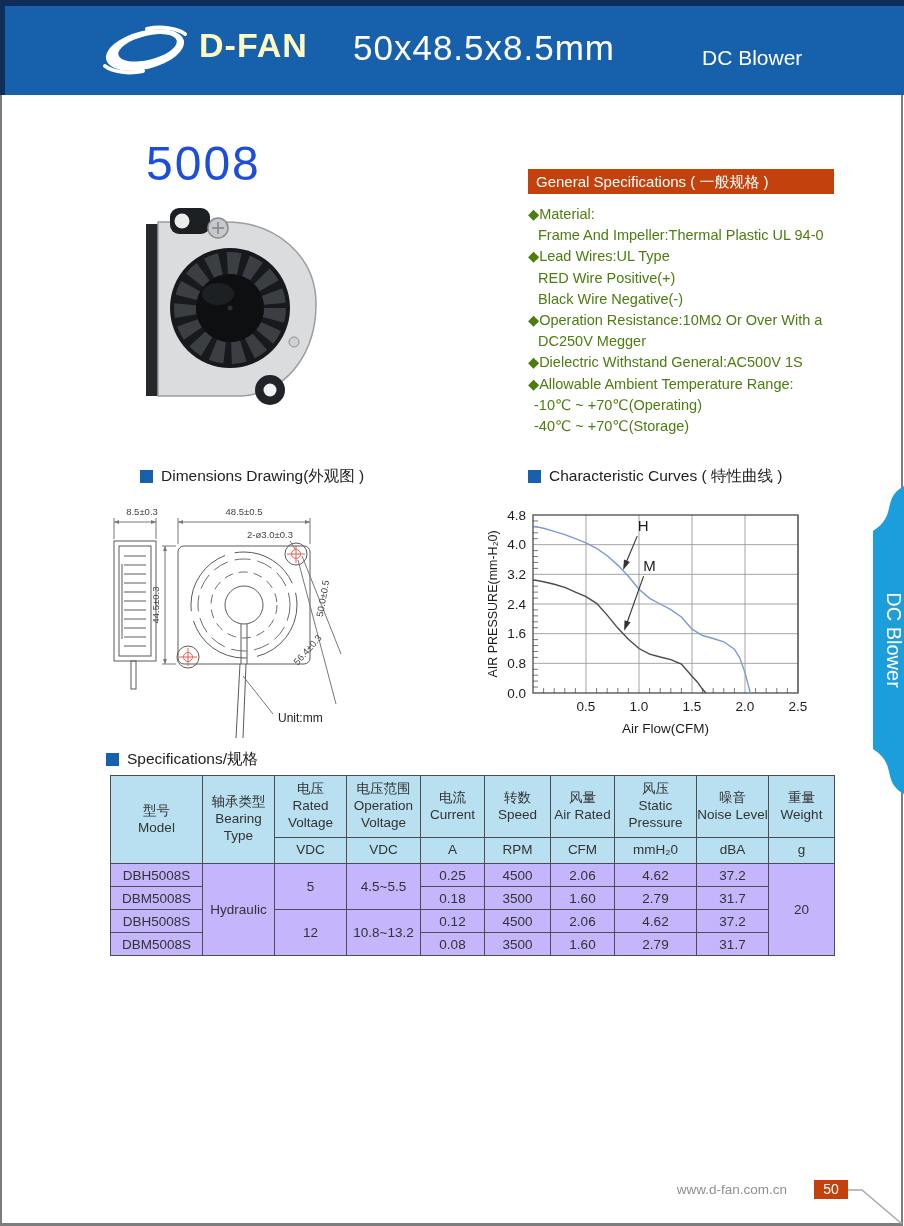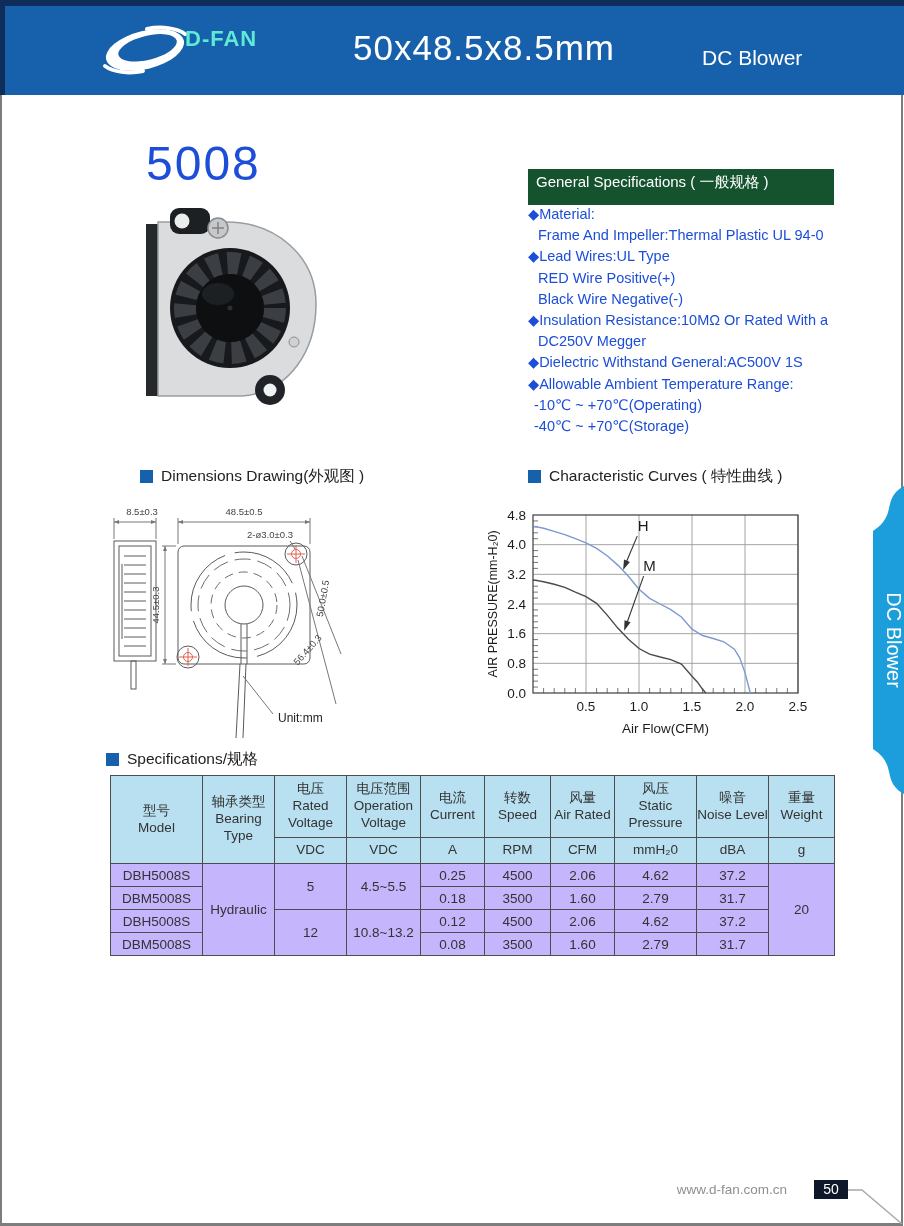--- a/index.html
+++ b/index.html
@@ -2,27 +2,27 @@
 <html><head>
 <meta charset="utf-8">
 <style>
   html,body{margin:0;padding:0;background:#fff;}
   .page{position:relative;width:904px;height:1226px;background:#ffffff;
         font-family:"Liberation Sans","DejaVu Sans",sans-serif;overflow:hidden;}
   .topbar{position:absolute;left:0;top:0;width:904px;height:6px;background:#0e2d5a;}
   .header{position:absolute;left:0;top:6px;width:899px;height:89px;background:#1760ab;border-left:5px solid #0e2d5a;}
   .frame{position:absolute;left:0;top:95px;width:899px;height:1128px;
          border-left:2px solid #7d7d7d;border-right:2px solid #7d7d7d;border-bottom:3px solid #7d7d7d;}
-  .brand{position:absolute;left:180px;top:20px;color:#5eead4;font-size:22px;font-weight:bold;letter-spacing:1px;}
+  .brand{position:absolute;left:194px;top:20px;color:#fef9c3;font-size:34px;font-weight:bold;letter-spacing:1px;}
   .sizeTitle{position:absolute;left:348px;top:22px;color:#fff;font-size:35px;font-weight:400;letter-spacing:1px;}
   .prodType{position:absolute;left:697px;top:40px;color:#fff;font-size:21px;}
   .modelTitle{position:absolute;left:146px;top:136px;font-size:48px;color:#1d4ed8;letter-spacing:2px;}
-  .gsBar{position:absolute;left:528px;top:169px;width:298px;height:36px;background:#14532d;color:#fff;
+  .gsBar{position:absolute;left:528px;top:169px;width:298px;height:25px;background:#c2410c;color:#fff;
          font-size:15px;line-height:25px;padding-left:8px;}
-  .gsLines{position:absolute;left:528px;top:204px;width:340px;font-size:14.5px;color:#1d4ed8;}
+  .gsLines{position:absolute;left:528px;top:204px;width:340px;font-size:14.5px;color:#4d7c0f;}
   .gsLines div{height:21.2px;line-height:21.2px;white-space:nowrap;}
   .gsLines .ind{padding-left:10px;}
   .gsLines .ind2{padding-left:6px;}
   .secHead{position:absolute;display:flex;align-items:center;gap:8px;font-size:15.5px;color:#222;}
   .sqIcon{width:13px;height:13px;background:#1760ab;flex:0 0 auto;}
   .dimsHead{left:106px;top:466px;margin-left:34px;}
   .curvesHead{left:528px;top:466px;}
   .specHead{left:106px;top:749px;justify-content:space-between;}
   .dimsSvg{position:absolute;left:98px;top:494px;}
   .chartSvg{position:absolute;left:486px;top:495px;}
@@ -32,21 +32,21 @@
              font-size:13.5px;color:#333;}
   table.spec th,table.spec td{border:1px solid #4d4d4d;text-align:center;padding:0;font-weight:normal;}
   table.spec th{background:#b9e0f1;line-height:1.25;}
   table.spec thead tr.main{height:62px;}
   table.spec thead tr.units{height:26px;}
   table.spec tbody tr{height:23px;background:#c4b5fd;}
   .sideTab{position:absolute;left:854px;top:486px;}
   .footer{position:absolute;left:560px;top:1180px;width:288px;display:flex;justify-content:flex-end;
           align-items:center;gap:27px;}
   .website{font-size:13.5px;color:#8f8f8f;}
-  .pageBadge{width:34px;height:19px;background:#0f172a;color:#fff;font-size:14px;text-align:center;line-height:19px;}
+  .pageBadge{width:34px;height:19px;background:#c2410c;color:#fff;font-size:14px;text-align:center;line-height:19px;}
   .diagSvg{position:absolute;left:846px;top:1180px;}
 </style>
 </head>
 <body>
 
 <div class="page">
 
   <div class="topbar"></div>
 
   <div class="header">
@@ -84,21 +84,21 @@
     <circle cx="112" cy="110" r="2.5" fill="#2c2f33"></circle>
   </svg>
 
   <div class="gsBar">General Specifications ( 一般规格 )</div>
   <div class="gsLines">
     <div>◆Material:</div>
     <div class="ind">Frame And Impeller:Thermal Plastic UL 94-0</div>
     <div>◆Lead Wires:UL Type</div>
     <div class="ind">RED Wire Positive(+)</div>
     <div class="ind">Black Wire Negative(-)</div>
-    <div>◆Insulation Resistance:10MΩ Or Rated With a</div>
+    <div>◆Operation Resistance:10MΩ Or Over With a</div>
     <div class="ind">DC250V Megger</div>
     <div>◆Dielectric Withstand General:AC500V 1S</div>
     <div>◆Allowable Ambient Temperature Range:</div>
     <div class="ind2">-10℃ ~ +70℃(Operating)</div>
     <div class="ind2">-40℃ ~ +70℃(Storage)</div>
   </div>
 
   <div class="secHead dimsHead">
     <span class="sqIcon"></span>
     <span>Dimensions Drawing(外观图 )</span>

